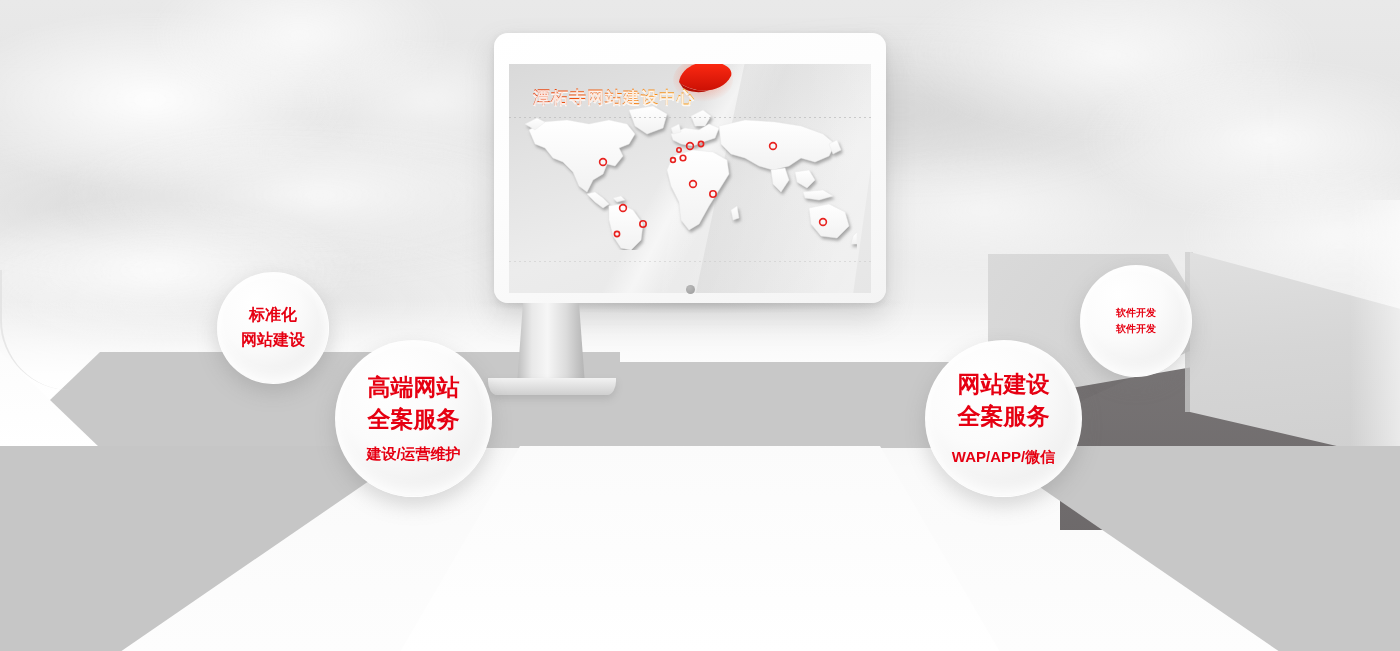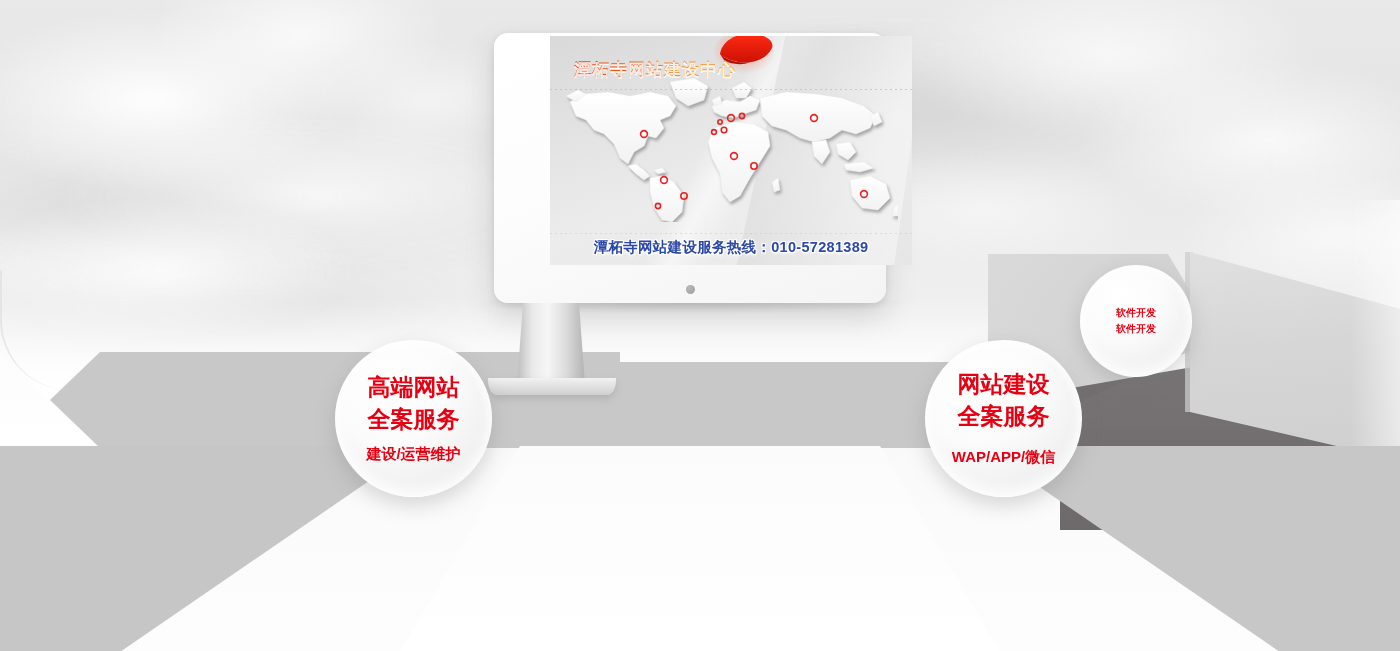--- a/index.html
+++ b/index.html
@@ -131,26 +131,25 @@
 
   
   .monitor{position:absolute;left:494px;top:33px;width:392px;height:270px;}
   .monitor-bezel{
     position:absolute;inset:0;
     background:linear-gradient(160deg,#ffffff 0%,#fdfdfd 40%,#f4f4f4 100%);
     border-radius:14px;
     box-shadow:0 14px 28px rgba(120,120,120,.25), 0 2px 6px rgba(150,150,150,.25);
   }
   .monitor-screen{
-    position:absolute;left:15px;top:3px;width:362px;height:229px;
+    position:absolute;left:15px;top:31px;width:362px;height:229px;
     background:
       linear-gradient(118deg,rgba(255,255,255,0) 44%,rgba(255,255,255,.55) 50%,rgba(255,255,255,0) 58%),
       linear-gradient(160deg,#d9d9d9 0%,#e3e3e3 30%,#ececec 58%,#e6e6e6 100%);
     overflow:hidden;
-    margin-left:41px;
   }
   .screen-beam{
     position:absolute;left:170px;top:-40px;width:190px;height:300px;
     background:linear-gradient(100deg,rgba(255,255,255,.0),rgba(255,255,255,.6));
     transform:rotate(8deg);
     opacity:.65;
   }
   .screen-beam2{
     position:absolute;left:210px;top:-10px;width:130px;height:260px;
     background:linear-gradient(90deg,rgba(205,205,205,.35),rgba(255,255,255,0));
@@ -379,29 +378,32 @@
           </radialGradient>
         </defs>
         <ellipse cx="32" cy="22" rx="30" ry="22" fill="url(#rglow)"></ellipse>
         <path d="M8,24 C10,10 26,2 44,4 C56,6 62,12 60,18 C54,30 40,34 26,32
                  C18,30 12,28 8,24 Z" fill="url(#rg)"></path>
         <path d="M8,24 C14,30 26,34 38,32 C30,36 18,34 12,30 Z" fill="#b50f04"></path>
       </svg>
 
       <div class="screen-title">潭柘寺网站建设中心</div>
 
-      <div class="screen-hotline">潭柘寺网站建设服务热线：010-57281389</div>
     </div>
 
     <div class="home-dot"></div>
   </div>
 
   <div class="stand-neck"></div>
   <div class="stand-base"></div>
 
+  <div class="bubble b-standard">
+    <span class="ln">标准化</span>
+    <span class="ln">网站建设</span>
+  </div>
 
   <div class="bubble b-high">
     <span class="ln">高端网站</span>
     <span class="ln">全案服务</span>
     <span class="ln sub">建设/运营维护</span>
   </div>
 
   <div class="bubble b-mobile">
     <span class="ln">网站建设</span>
     <span class="ln">全案服务</span>

